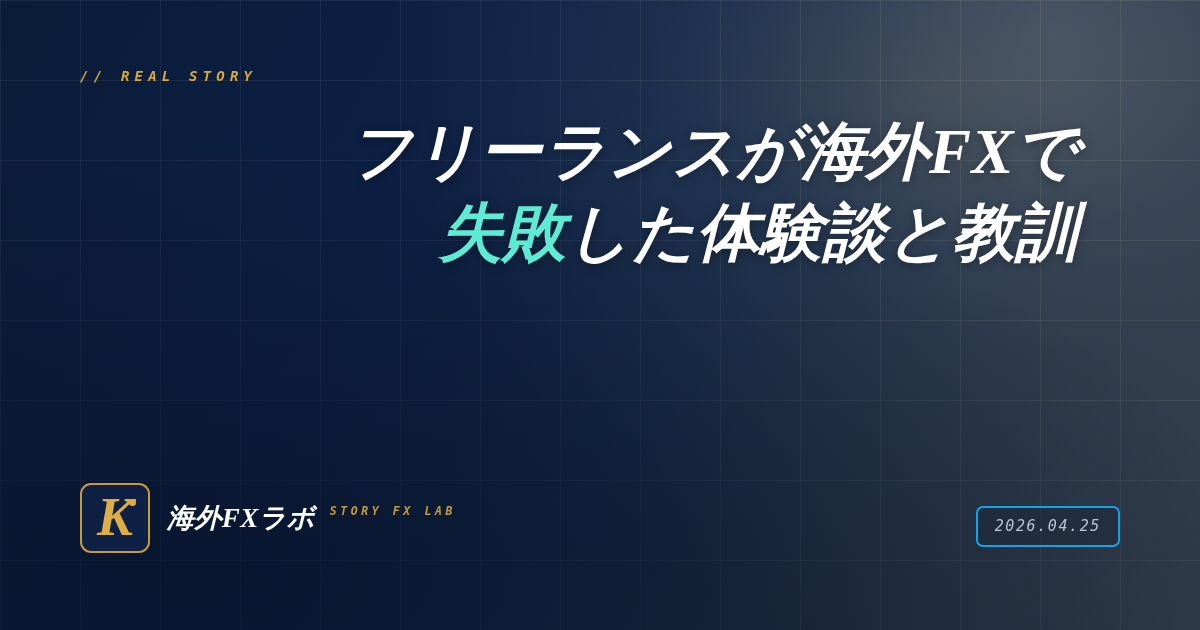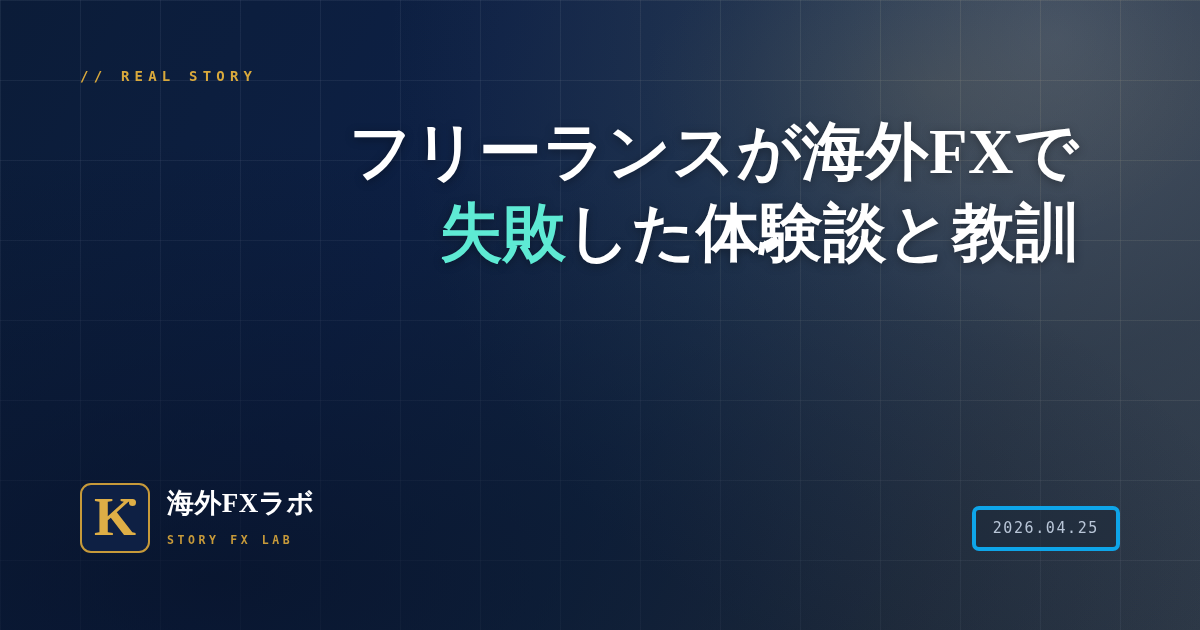--- a/index.html
+++ b/index.html
@@ -1,15 +1,15 @@
 <!DOCTYPE html>
 <html><head>
 <meta charset="utf-8">
 <style>
-  * { margin:0; padding:0; box-sizing:border-box; }
+  * { margin:0; padding:0; box-sizing:border-box;font-style:italic; }
 
   html, body {
     width:1200px; height:630px;
     overflow:hidden;
     background:#0b1a33;
     font-family:"Liberation Sans", sans-serif;
   }
 
   .og-card{
     position:relative;
@@ -123,21 +123,21 @@
     line-height:1;
     color:#deae46;
   }
   .brand-mark-dot{
     position:absolute;
     right:12px; top:14px;
     width:7px; height:7px;
     border-radius:50%;
     background:#deae46;
   }
-  .brand-text{ display:flex; flex-direction:column; gap:15px; }
+  .brand-text{ display:flex; flex-direction:row; gap:15px; }
   .brand-name{
     font-family:"Liberation Serif", "DejaVu Serif", serif;
     font-weight:bold;
     font-size:27px;
     line-height:1.06;
     color:#ffffff;
     letter-spacing:0.4px;
     white-space:nowrap;
   }
   .brand-sub{
@@ -147,21 +147,21 @@
     letter-spacing:3.6px;
     color:#c79a3a;
     white-space:nowrap;
   }
 
   
   .date-badge{
     position:absolute;
     right:80px; top:506px;
     padding:9px 17px 10px;
-    border:4px solid #0ea5e9;
+    border:2px solid #0ea5e9;
     border-radius:7px;
     background:rgba(30,42,58,0.55);
     font-family:"DejaVu Sans Mono", monospace;
     font-size:15px;
     letter-spacing:1.6px;
     color:#b9c6d8;
     white-space:nowrap;
   }
 </style>
 </head>

